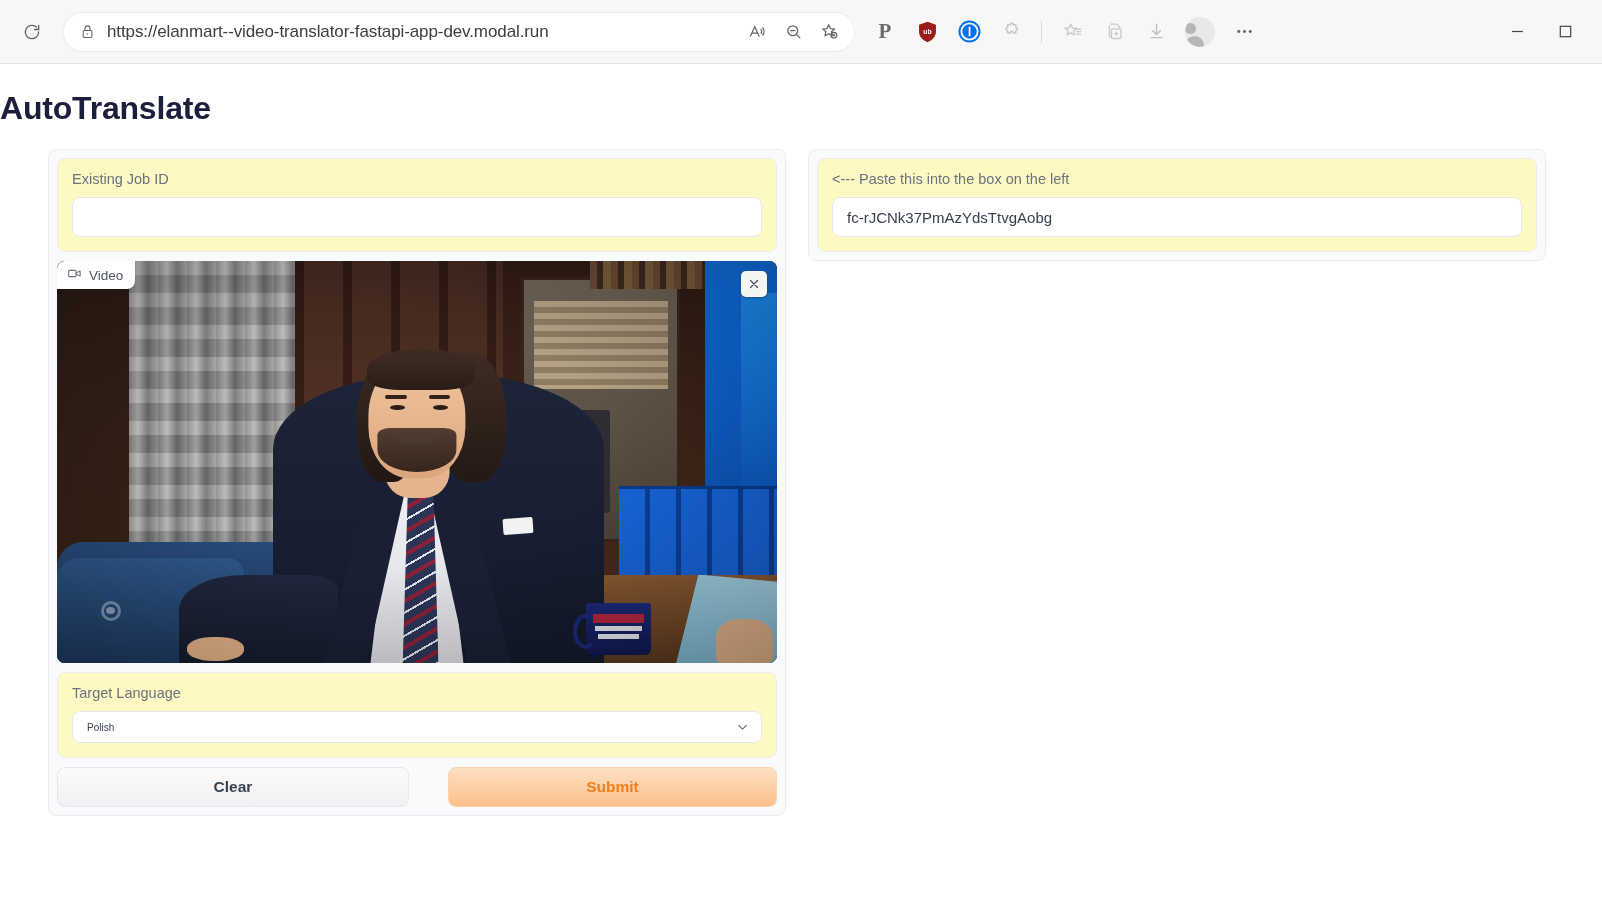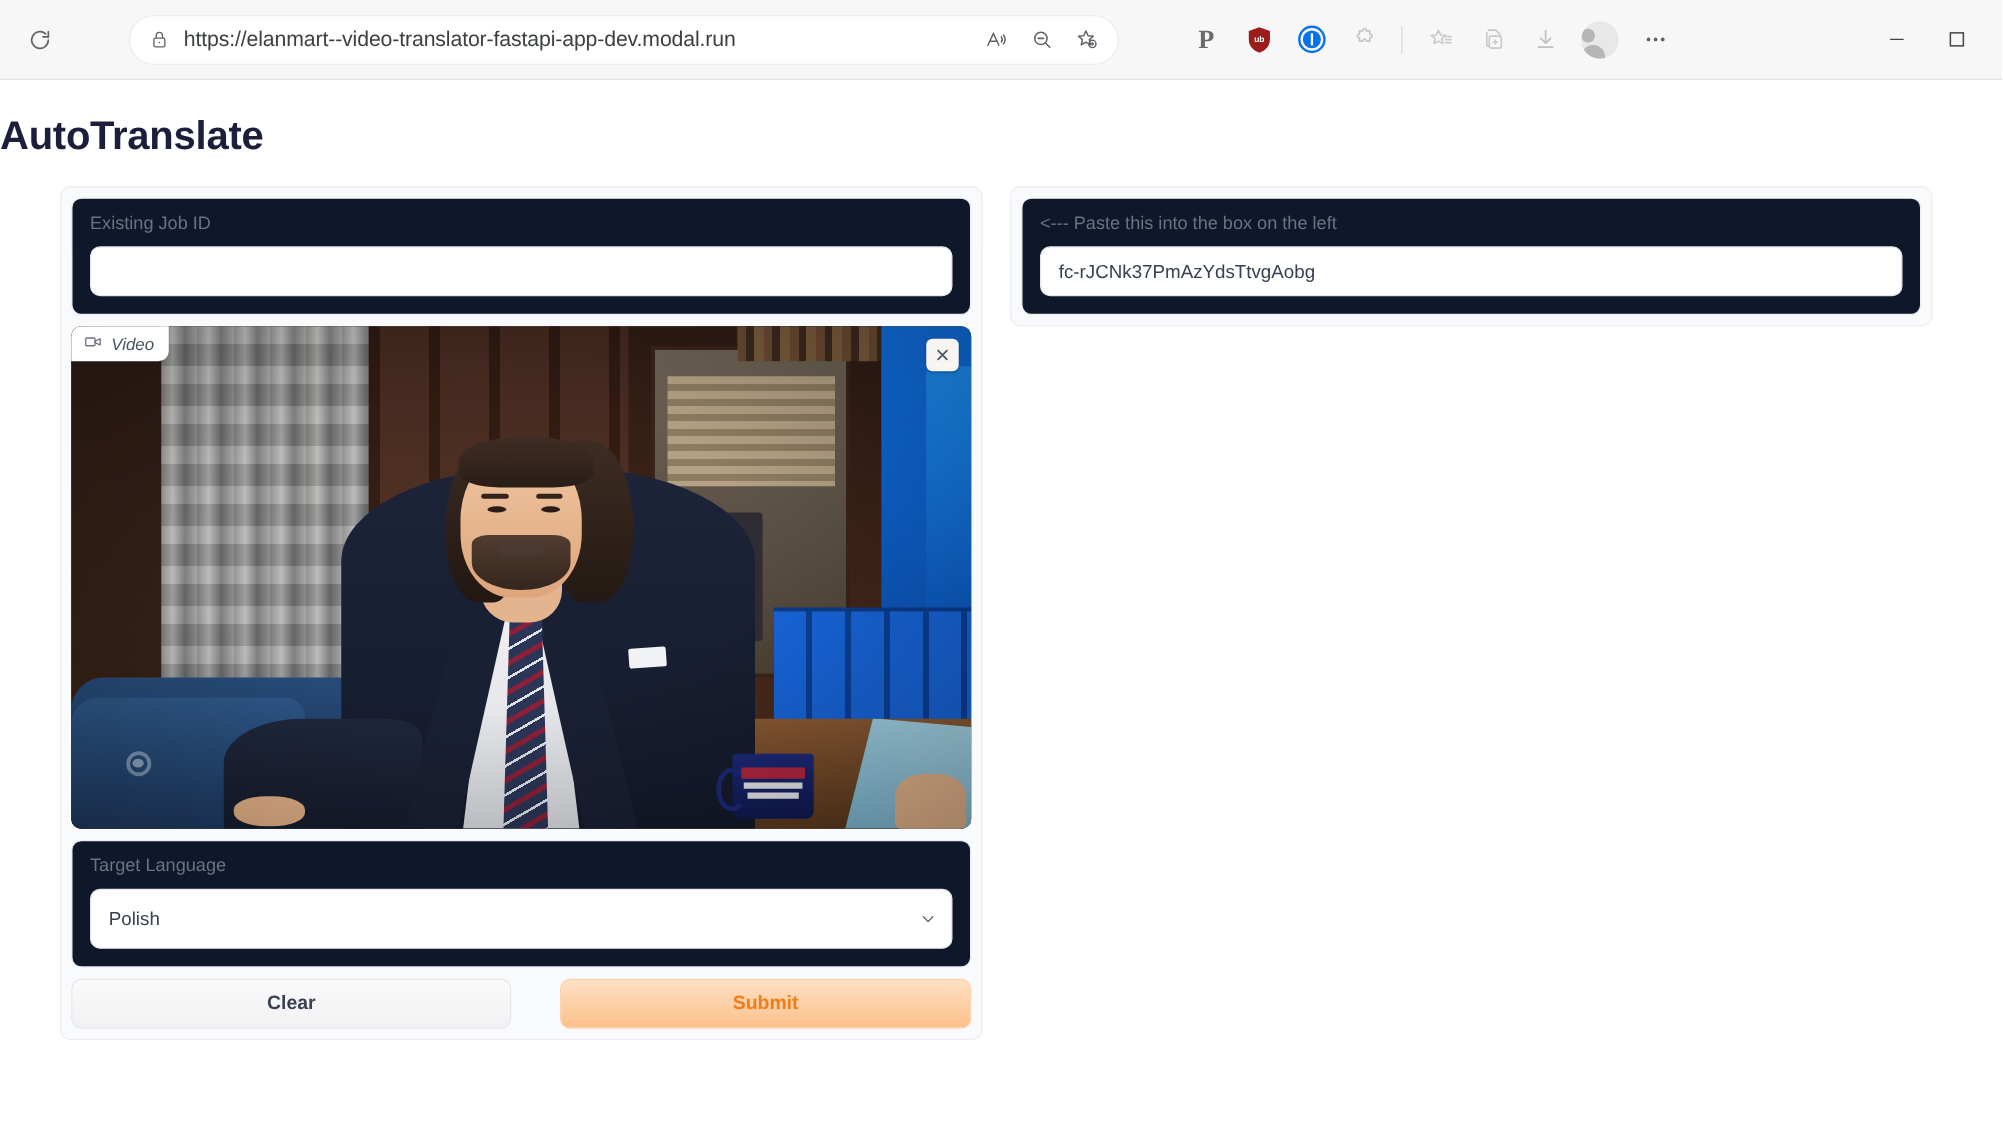--- a/index.html
+++ b/index.html
@@ -12,21 +12,20 @@
 
   
   .browser-bar {
     height: 64px;
     background: #f7f7f7;
     display: flex;
     align-items: center;
     padding: 0 14px;
     border-bottom: 1px solid #e3e3e3;
     position: relative;
-    gap: 40px;
   }
   .nav-btn {
     width: 36px; height: 36px;
     display: flex; align-items: center; justify-content: center;
     border-radius: 6px;
     color: #5f6368;
     flex: 0 0 auto;
   }
   .addr-wrap {
     flex: 0 0 790px;
@@ -116,21 +115,21 @@
   .col-right { flex: 0 0 738px; }
 
   .panel {
     background: #f9fafb;
     border: 1px solid #ececf1;
     border-radius: 8px;
     padding: 8px;
   }
 
   .field-card {
-    background: #0f172a;
+    background: #fef9c3;
     border: 1px solid #ededf0;
     border-radius: 8px;
     padding: 12px 14px 14px;
   }
   .field-label {
     font-size: 14.5px;
     color: #6b7280;
     margin-bottom: 10px;
   }
   .text-input {
@@ -143,21 +142,20 @@
     color: #374151;
     padding: 0 14px;
     font-family: "Liberation Sans", sans-serif;
     outline: none;
   }
 
   
   .media-wrap {
     position: relative;
     margin-top: 9px;
-    font-style: italic;
   }
   .chip {
     position: absolute;
     top: 0; left: 0;
     background: #ffffff;
     border-radius: 8px 0 8px 0;
     padding: 5px 12px 5px 10px;
     display: flex; align-items: center; gap: 7px;
     font-size: 13.5px;
     color: #4b5563;
@@ -281,25 +279,25 @@
     clip-path: polygon(22% 0, 100% 8%, 100% 100%, 0 100%); }
   .hand2 { position:absolute; right:0.5%; bottom:0; width:8%; height:11%;
     background:#e8b88e; border-radius: 40% 40% 10% 10%; }
   .vignette { position:absolute; inset:0;
     background: radial-gradient(ellipse at 45% 45%, rgba(0,0,0,0) 40%, rgba(0,0,0,.30) 100%); }
 
   
   .select-wrap { position: relative; }
   .select-box {
     width: 100%;
-    height: 48px;
+    height: 32px;
     border: 1px solid #e5e7eb;
     border-radius: 8px;
     background: #ffffff;
-    font-size: 15px;
+    font-size: 10px;
     color: #374151;
     padding: 0 36px 0 14px;
     display: flex;
     align-items: center;
   }
   .chev {
     position: absolute;
     right: 12px; top: 50%;
     transform: translateY(-50%);
     color: #6b7280;

